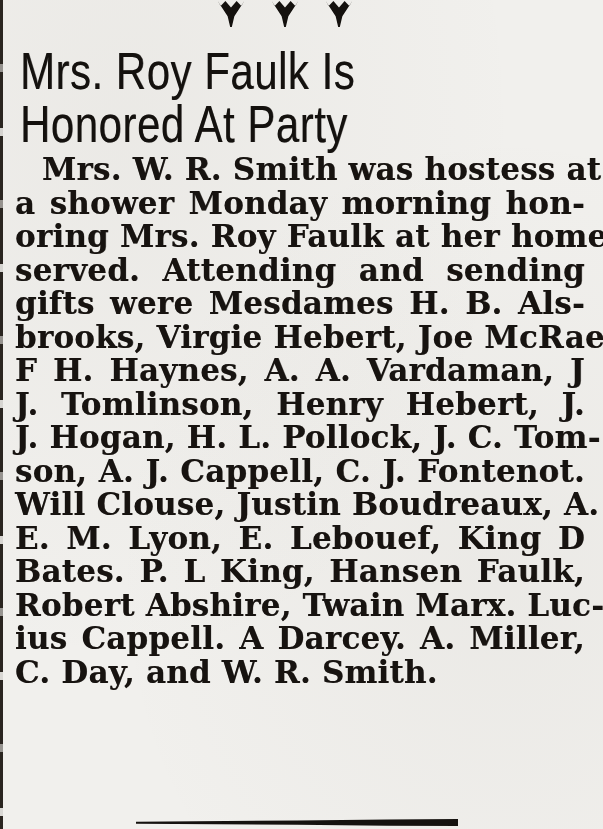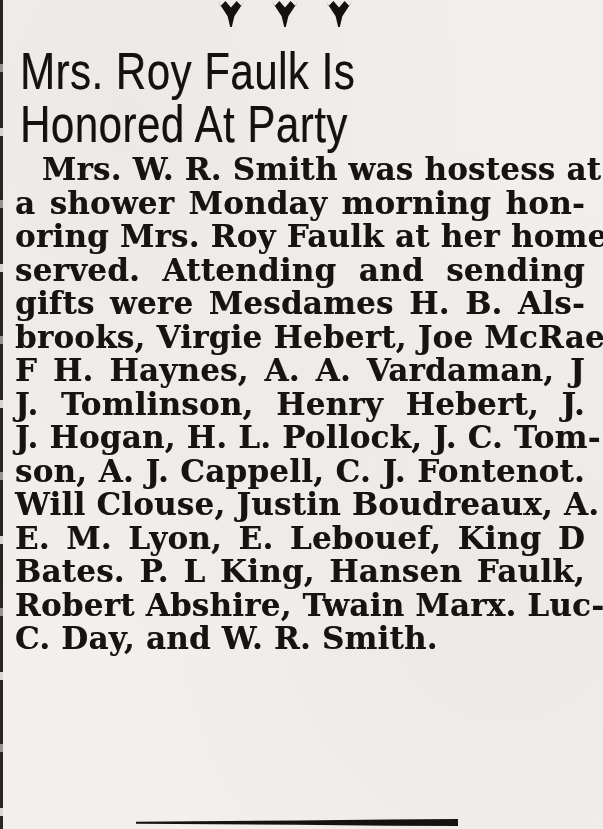--- a/index.html
+++ b/index.html
@@ -126,18 +126,19 @@
     <div class="body-line">gifts were Mesdames H. B. Als-</div>
     <div class="body-line">brooks, Virgie Hebert, Joe McRae</div>
     <div class="body-line">F H. Haynes, A. A. Vardaman, J</div>
     <div class="body-line">J. Tomlinson, Henry Hebert, J.</div>
     <div class="body-line">J. Hogan, H. L. Pollock, J. C. Tom-</div>
     <div class="body-line">son, A. J. Cappell, C. J. Fontenot.</div>
     <div class="body-line">Will Clouse, Justin Boudreaux, A.</div>
     <div class="body-line">E. M. Lyon, E. Lebouef, King D</div>
     <div class="body-line">Bates. P. L King, Hansen Faulk,</div>
     <div class="body-line">Robert Abshire, Twain Marx. Luc-</div>
+    <div class="body-line">ius Cappell. A Darcey. A. Miller,</div>
     <div class="body-line last">C. Day, and W. R. Smith.</div>
   </div>
 
   <div class="bottom-rule"></div>
 
 </div>
 
 </body></html>

